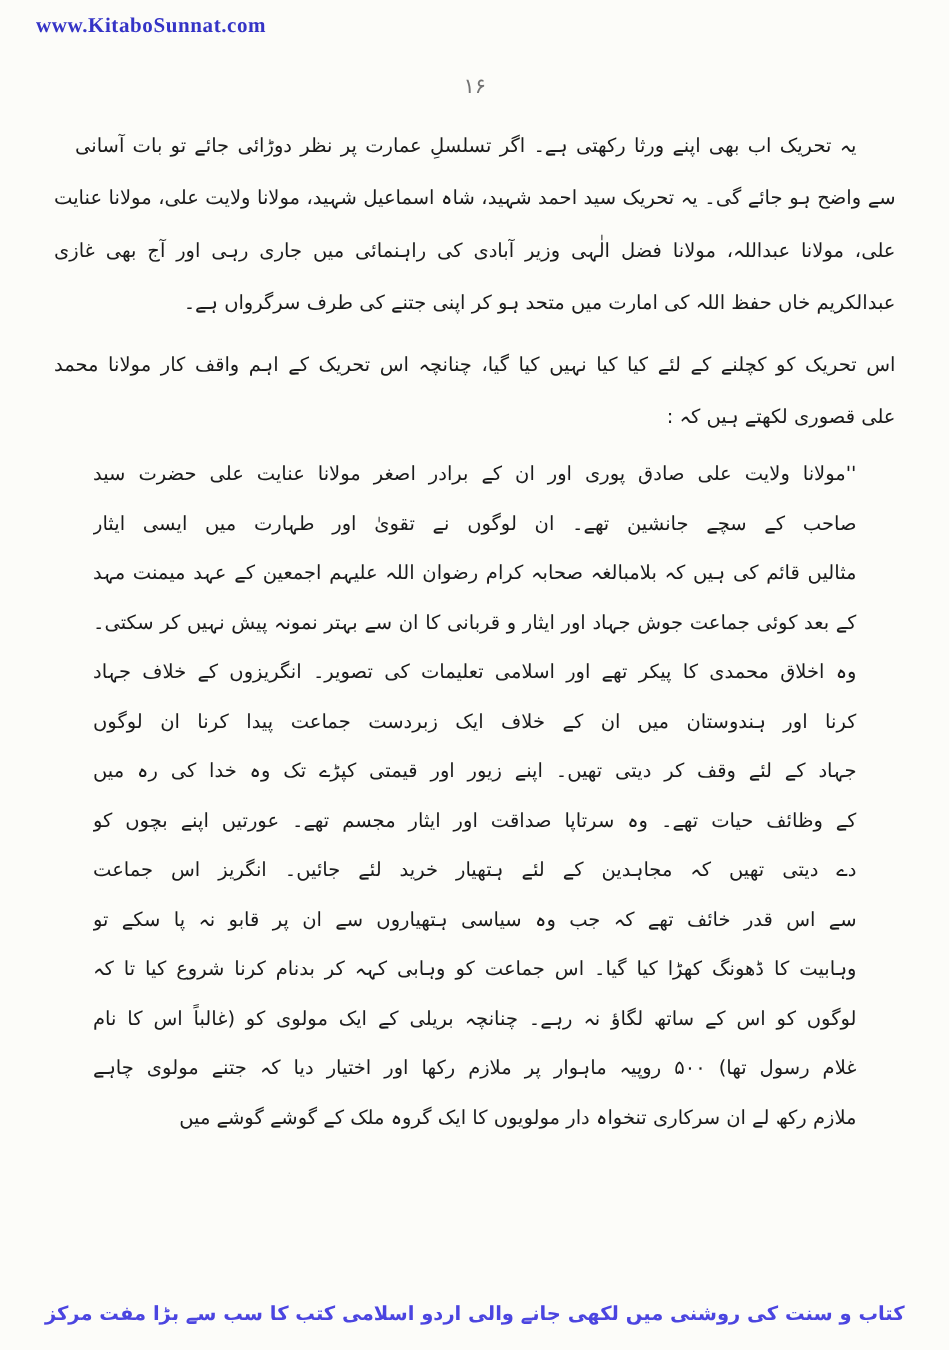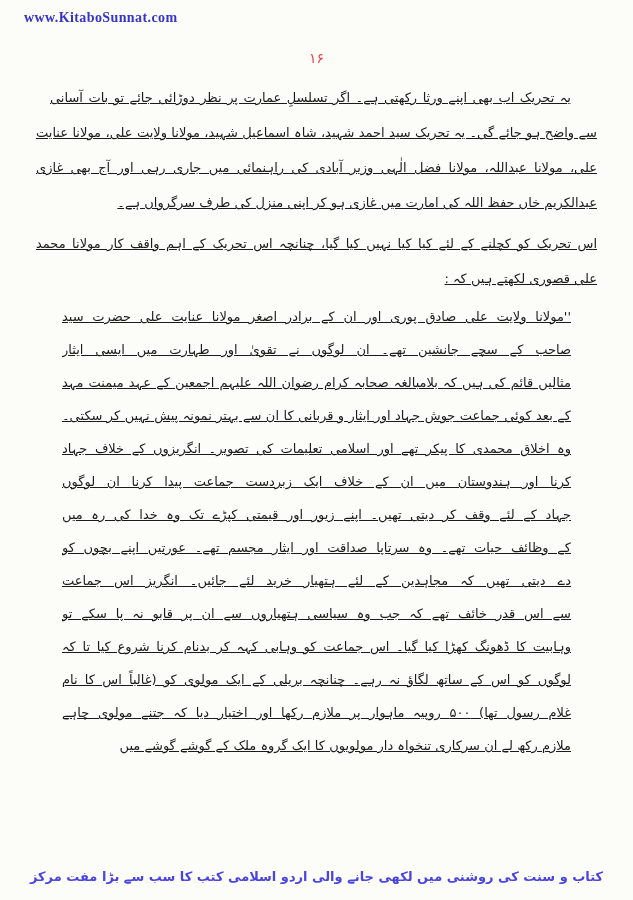--- a/index.html
+++ b/index.html
@@ -27,30 +27,29 @@
     color: #3534c6;
     padding-left: 24px;
   }
   .page-number {
     position: absolute;
     top: 50px;
     left: 0;
     width: 100%;
     text-align: center;
     font-size: 14px;
-    color: #ef4444;
+    color: #737373;
     font-family: "DejaVu Sans", sans-serif;
   }
   .content {
     position: absolute;
     top: 80px;
     right: 36px;
     left: 36px;
     color: #1b1b1b;
-    text-decoration: underline;
   }
   .txt-line {
     direction: rtl;
     font-size: 13px;
     line-height: 35px;
     height: 35px;
     overflow: hidden;
     text-align: justify;
     text-align-last: justify;
     color: #1b1b1b;
@@ -97,21 +96,21 @@
   <div class="header-url">www.KitaboSunnat.com</div>
 
   <div class="page-number">۱۶</div>
 
   <div class="content">
 
     <div>
       <div class="txt-line first-indent">یہ تحریک اب بھی اپنے ورثا رکھتی ہے۔ اگر تسلسلِ عمارت پر نظر دوڑائی جائے تو بات آسانی</div>
       <div class="txt-line">سے واضح ہو جائے گی۔ یہ تحریک سید احمد شہید، شاہ اسماعیل شہید، مولانا ولایت علی، مولانا عنایت</div>
       <div class="txt-line">علی، مولانا عبداللہ، مولانا فضل الٰہی وزیر آبادی کی راہنمائی میں جاری رہی اور آج بھی غازی</div>
-      <div class="txt-line end-line">عبدالکریم خاں حفظ اللہ کی امارت میں غازی ہو کر اپنی منزل کی طرف سرگرواں ہے۔</div>
+      <div class="txt-line end-line">عبدالکریم خاں حفظ اللہ کی امارت میں متحد ہو کر اپنی جتنے کی طرف سرگرواں ہے۔</div>
     </div>
 
     <div class="para-2">
       <div class="txt-line">اس تحریک کو کچلنے کے لئے کیا کیا نہیں کیا گیا، چنانچہ اس تحریک کے اہم واقف کار مولانا محمد</div>
       <div class="txt-line end-line">علی قصوری لکھتے ہیں کہ :</div>
     </div>
 
     <div class="quote-block">
       <div class="txt-line">''مولانا ولایت علی صادق پوری اور ان کے برادر اصغر مولانا عنایت علی حضرت سید</div>
       <div class="txt-line">صاحب کے سچے جانشین تھے۔ ان لوگوں نے تقویٰ اور طہارت میں ایسی ایثار</div>

